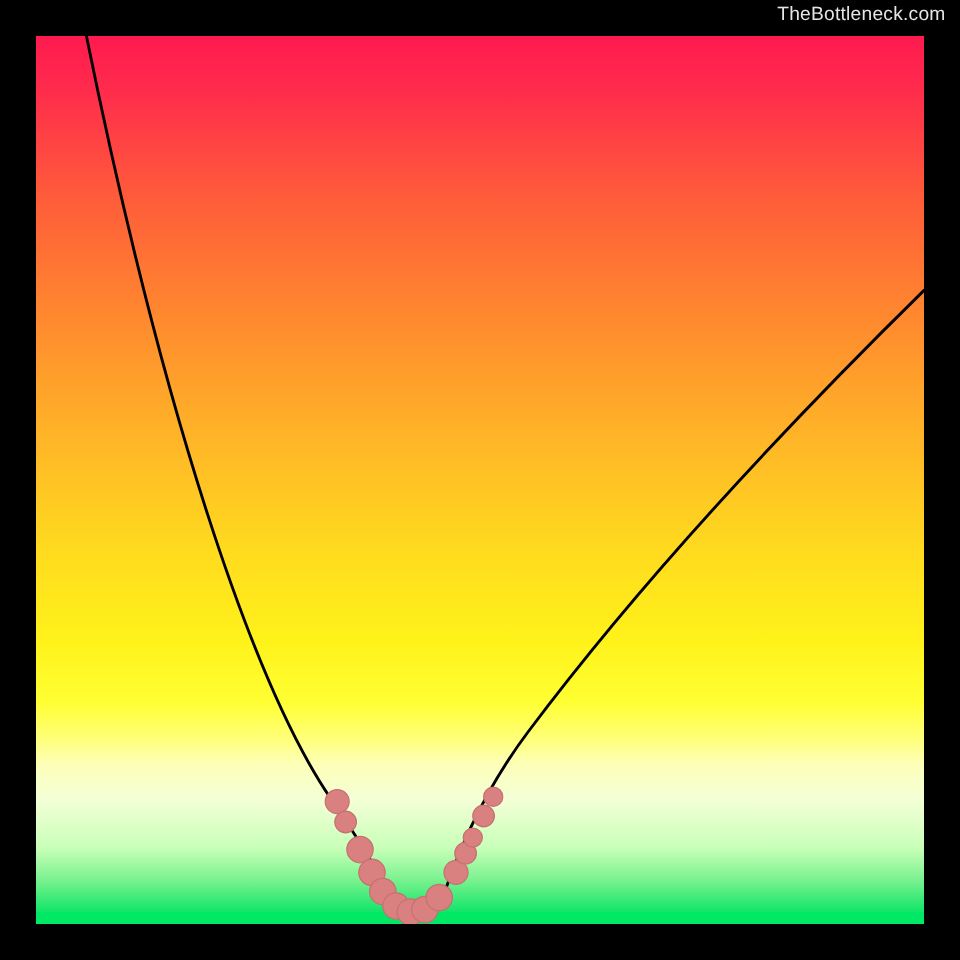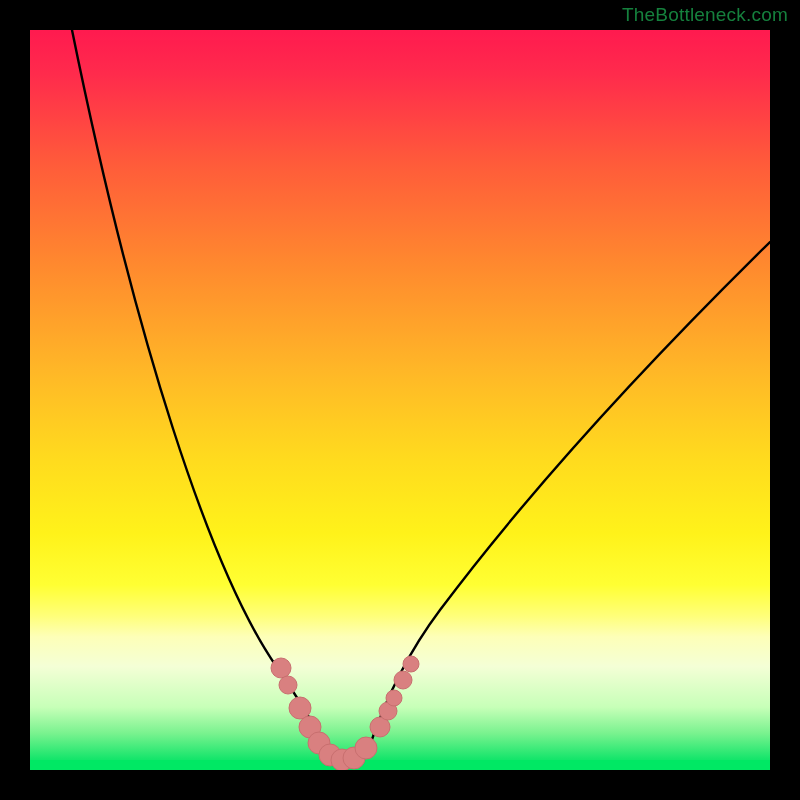--- a/index.html
+++ b/index.html
@@ -22,22 +22,22 @@
     left: 30px;
     top: 30px;
     width: 740px;
     height: 740px;
     overflow: hidden;
   }
   .watermark {
     position: absolute;
     top: 4px;
     right: 12px;
-    color: #15803d;
-    font-size: 19px;
+    color: #e5e5e5;
+    font-size: 16px;
     letter-spacing: 0.2px;
     user-select: none;
   }
   svg { display: block; }
 </style>
 </head>
 <body>
 
 <div class="stage">
   <div class="watermark">TheBottleneck.com</div>

